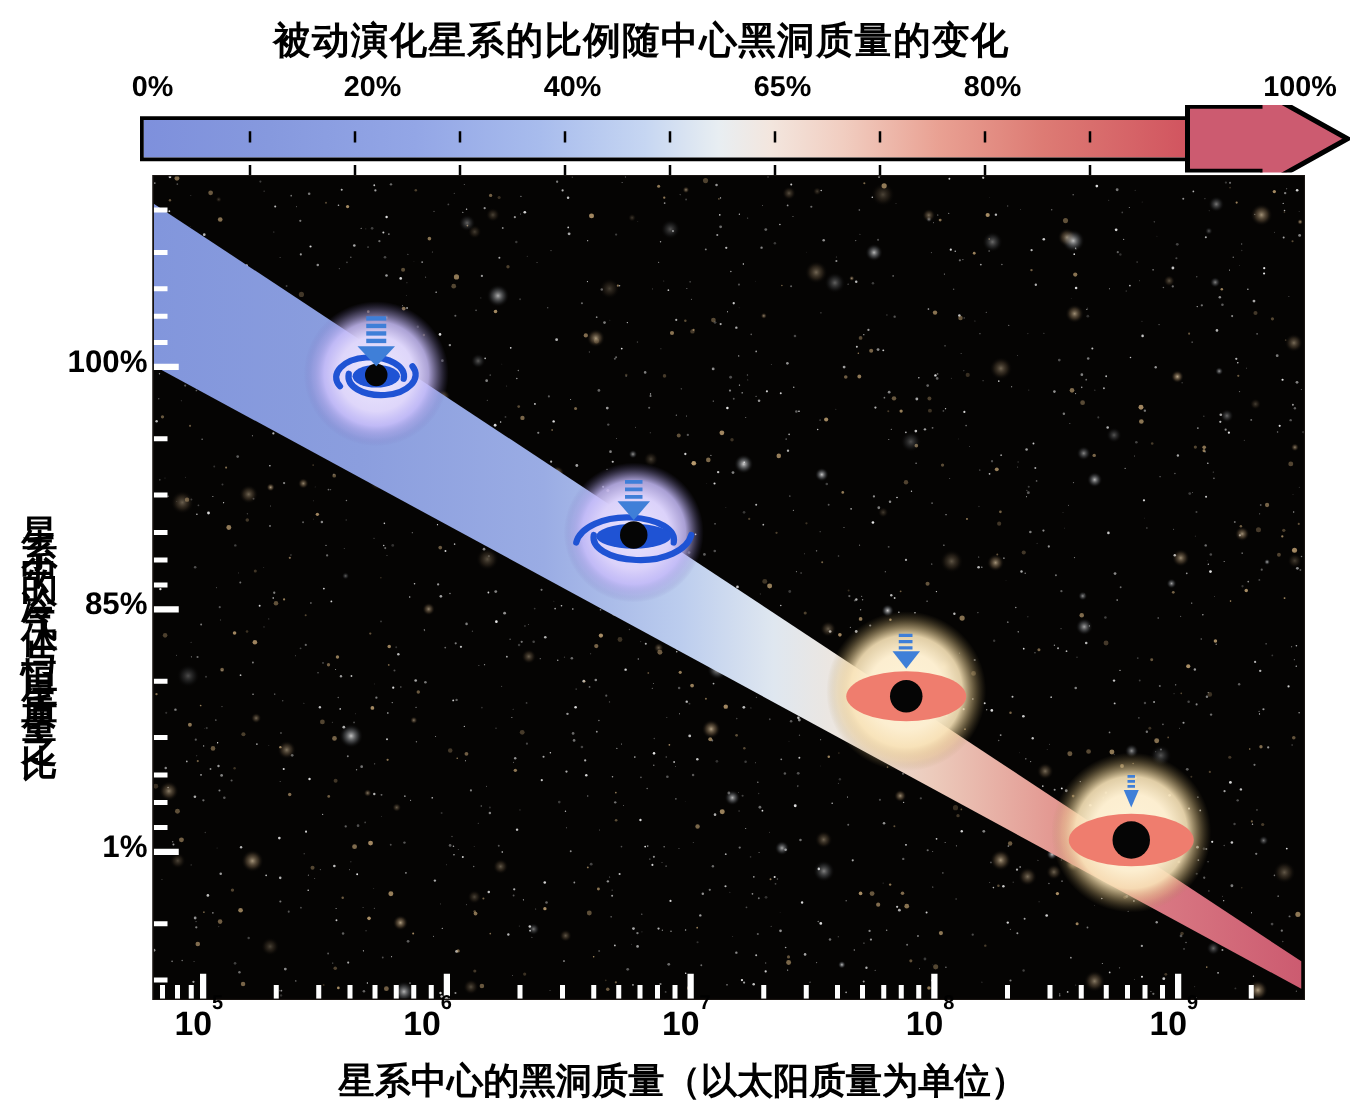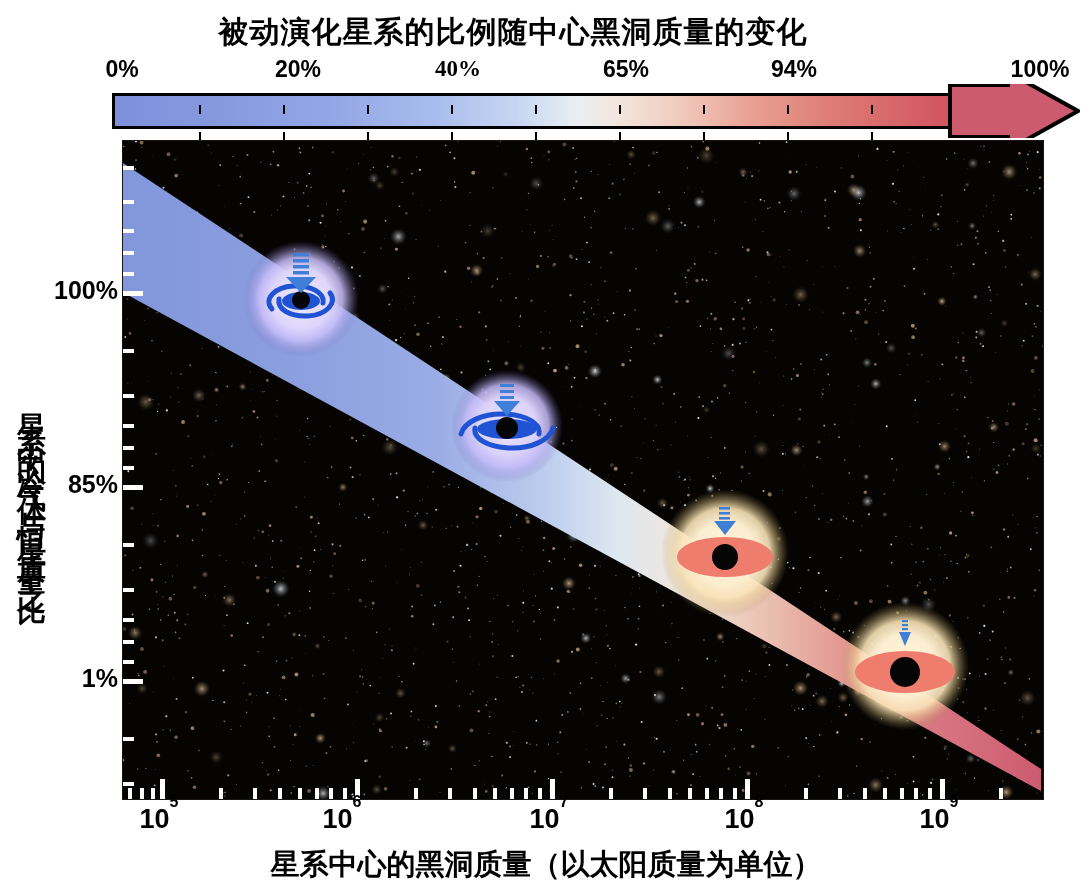--- a/index.html
+++ b/index.html
@@ -174,23 +174,23 @@
 </style>
 </head>
 <body>
 
 <div id="figure-title">被动演化星系的比例随中心黑洞质量的变化</div>
 
 <div id="colorbar-block">
   <div id="colorbar-ticklabels">
     <span class="cb-ticklabel" style="left:10px;">0%</span>
     <span class="cb-ticklabel" style="left:186px;">20%</span>
-    <span class="cb-ticklabel" style="left:346px;font-family:Liberation Serif, serif;">40%</span>
+    <span class="cb-ticklabel" style="left:346px;">40%</span>
     <span class="cb-ticklabel" style="left:514px;">65%</span>
-    <span class="cb-ticklabel" style="left:682px;">94%</span>
+    <span class="cb-ticklabel" style="left:682px;">80%</span>
     <span class="cb-ticklabel" style="left:928px;">100%</span>
   </div>
 
   <div id="colorbar-bar-wrap">
     <div id="colorbar-bar">
       <div class="cb-gridline" style="left:84px;"></div>
       <div class="cb-gridline bottom" style="left:84px;"></div>
       <div class="cb-gridline" style="left:168px;"></div>
       <div class="cb-gridline bottom" style="left:168px;"></div>
       <div class="cb-gridline" style="left:252px;"></div>

